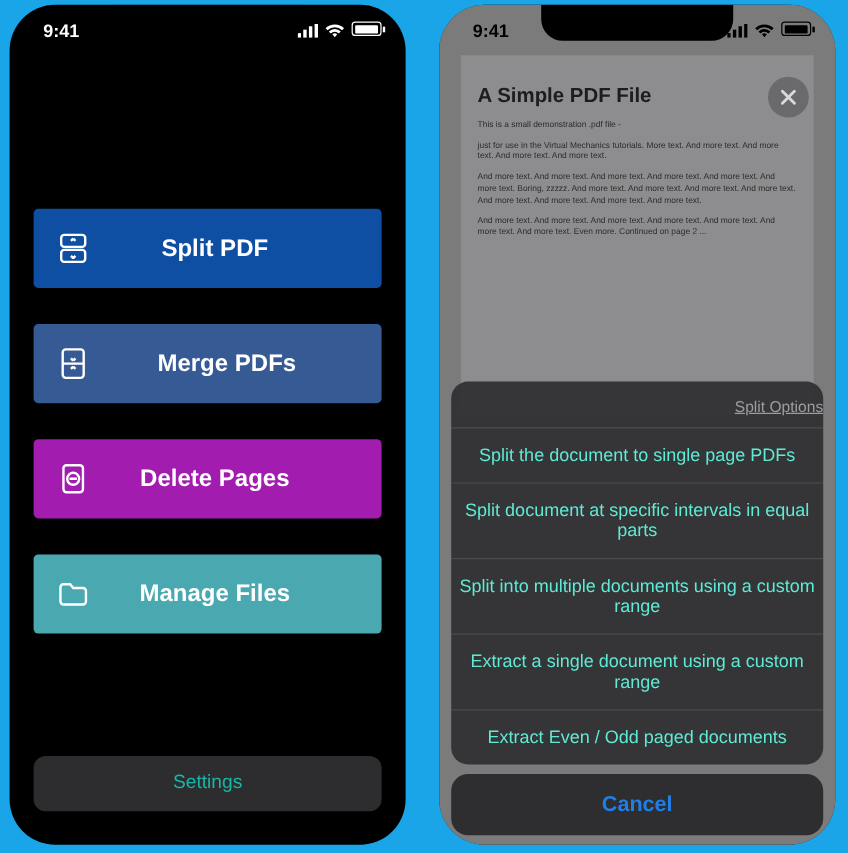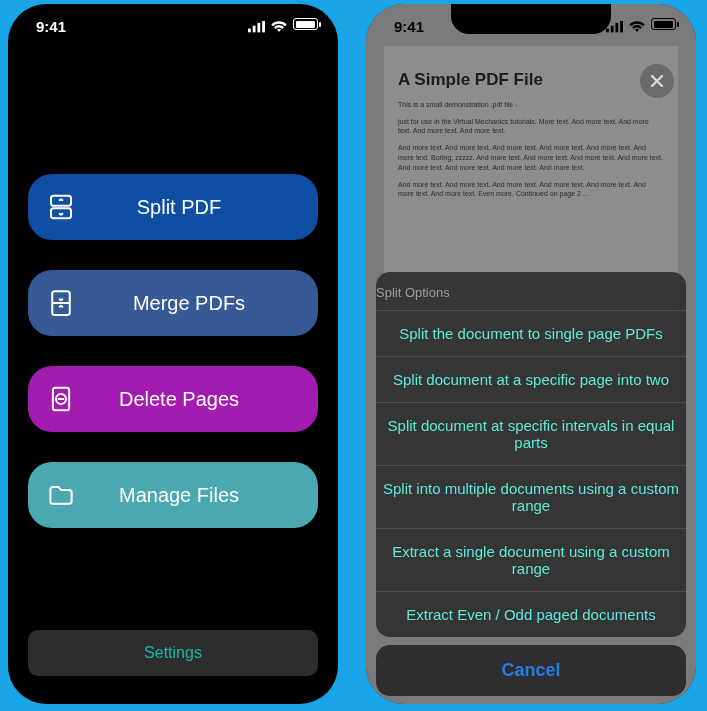--- a/index.html
+++ b/index.html
@@ -20,42 +20,42 @@
   .status .time { position: absolute; left: 28px; }
   .status .icons { position: absolute; right: 20px; display: flex; align-items: center; gap: 6px; }
   .status .icons .sig  { width:17px; height:11px; display:inline-block; }
   .status .icons .wifi { width:16px; height:11px; display:inline-block; }
   .status .icons .batt { width:25px; height:12px; border:1.5px solid #fff; border-radius:3px; position:relative; }
   .status .icons .batt::after { content:''; position:absolute; right:-4px; top:3px; width:2px; height:5px; background:#fff; border-radius:1px; }
   .status .icons .batt i { display:block; margin:1.5px; width:19px; height:7px; background:#fff; border-radius:1px; }
 
   
   .menu { position:absolute; top:170px; left:20px; right:20px; display:flex; flex-direction:column; gap:30px; }
-  .menu-btn { height:66px; border-radius:24px; display:flex; align-items:center; color:#fff; font-size:20px; font-weight:400; padding-left:18px; }
+  .menu-btn { height:66px; border-radius:4px; display:flex; align-items:center; color:#fff; font-size:20px; font-weight:700; padding-left:18px; }
   .menu-btn .lbl { flex:1; text-align:center; padding-right:36px; }
   .menu-btn svg { width:30px; height:30px; flex:none; }
   .bg1 { background:#0f4fa3; }
   .bg2 { background:#365a94;gap:20px; }
   .bg3 { background:#a21caf; }
   .bg4 { background:#4aa8b0; }
   .settings-bar { position:absolute; left:20px; right:20px; bottom:28px; height:46px; border-radius:10px; background:#2d2d30; color:#14b8a6; font-size:16px; display:flex; align-items:center; justify-content:center; }
 
   
   .pdf-bg { position:absolute; top:0; left:0; right:0; bottom:0; background:#bebdbf; }
   .pdf-page { position:absolute; top:42px; left:18px; right:18px; height:300px; background:#d9d8da; color:#454545; padding:22px 14px; font-size:7px; line-height:1.4; }
   .pdf-page h1 { font-size:17px; font-weight:700; margin-bottom:8px; color:#2d2d2d; }
   .pdf-page p { margin-bottom:7px; max-width:265px; }
   .close-btn { position:absolute; top:60px; right:22px; width:34px; height:34px; border-radius:50%; background:#6a6a6d; display:flex; align-items:center; justify-content:center; z-index:30; }
   .close-btn svg { width:16px; height:16px; }
 
   
   .dim { position:absolute; inset:0; background:rgba(0,0,0,0.35); z-index:20; }
   .sheet-wrap { position:absolute; left:10px; right:10px; bottom:8px; z-index:30; display:flex; flex-direction:column; gap:8px; }
   .sheet { background:rgba(50,50,53,0.96); border-radius:14px; overflow:hidden; }
-  .sheet-title { text-align:left; color:#9d9da1; font-size:13px; padding:13px 0 10px; }
+  .sheet-title { text-align:right; color:#9d9da1; font-size:13px; padding:13px 0 10px;text-decoration:underline; }
   .sheet-item { text-align:center; color:#5eead4; font-size:15px; padding:14px 6px; border-top:1px solid rgba(120,120,124,0.35); }
   .cancel { background:rgba(45,45,48,0.98); border-radius:14px; text-align:center; color:#1f7fe6; font-size:18px; font-weight:600; padding:15px 0; }
 
   .phone-right .status { color:#000; }
   .phone-right .status .icons .batt { border-color:#000; }
   .phone-right .status .icons .batt::after { background:#000; }
   .phone-right .status .icons .batt i { background:#000; }
 </style>
 </head>
 <body>
@@ -162,21 +162,20 @@
           <path d="M3 3 L13 13 M13 3 L3 13" stroke="#d9d9dc" stroke-width="2.4" stroke-linecap="round"></path>
         </svg>
     </div>
 
     <div class="dim"></div>
 
     <div class="sheet-wrap">
       <div class="sheet">
         <div class="sheet-title">Split Options</div>
         <div class="sheet-item">Split the document to single page PDFs</div>
-        <div class="sheet-item">Split document at a specific page into two</div>
         <div class="sheet-item">Split document at specific intervals in equal parts</div>
         <div class="sheet-item">Split into multiple documents using a custom range</div>
         <div class="sheet-item">Extract a single document using a custom range</div>
         <div class="sheet-item">Extract Even / Odd paged documents</div>
       </div>
       <div class="cancel">
         <span>Cancel</span>
       </div>
     </div>
   </div>

